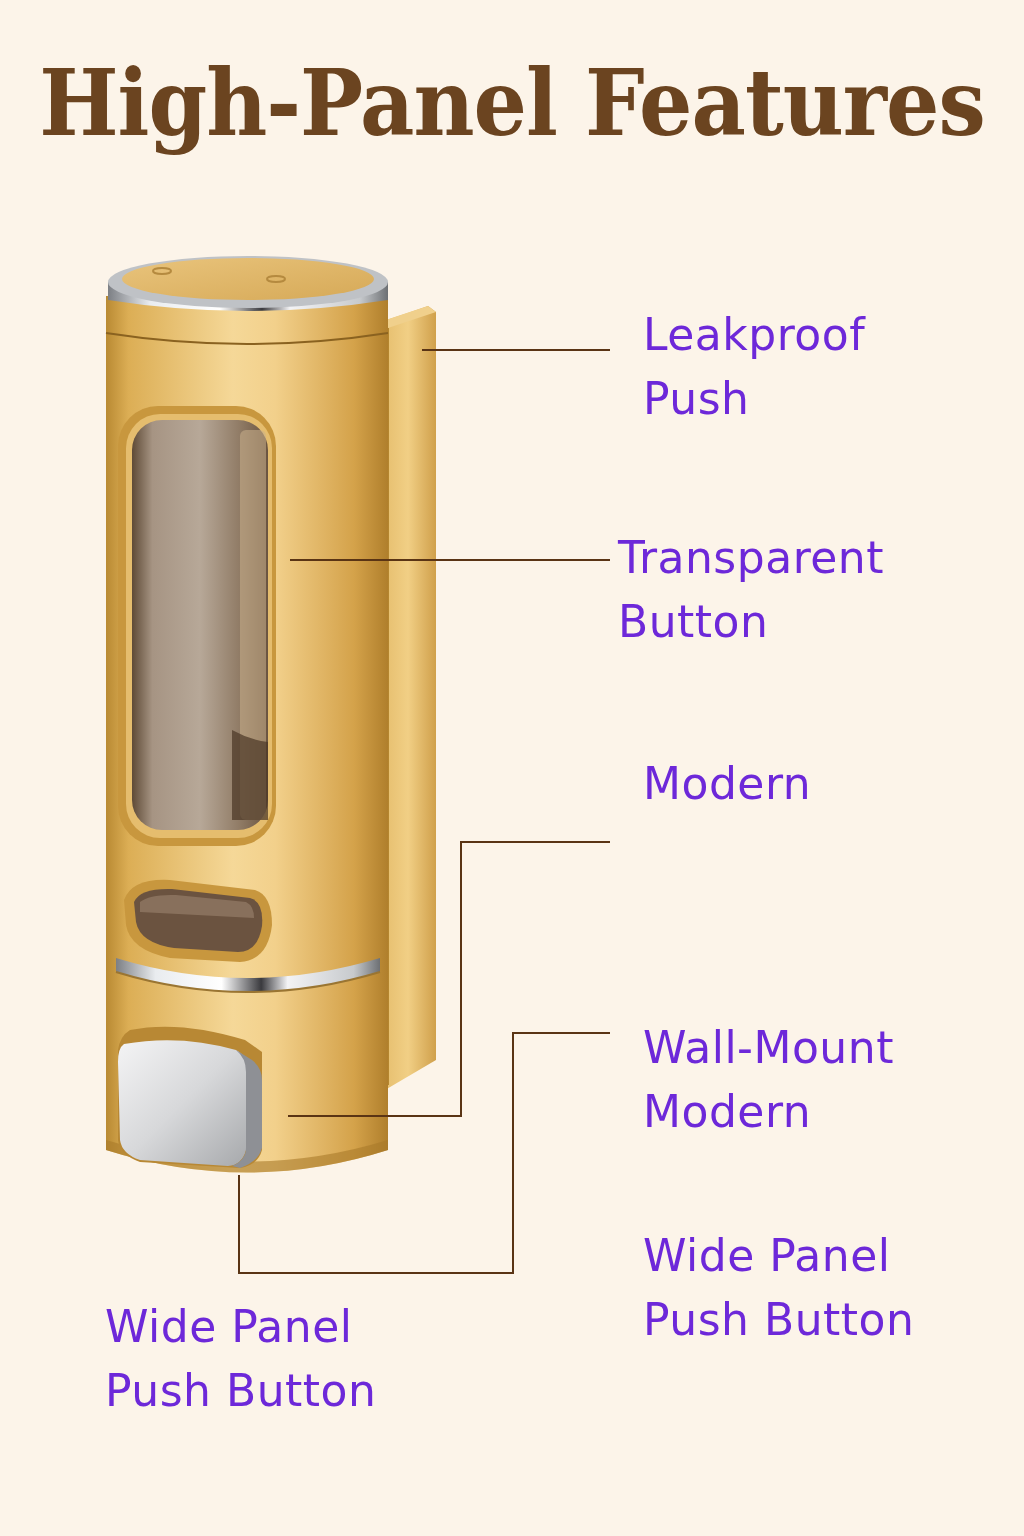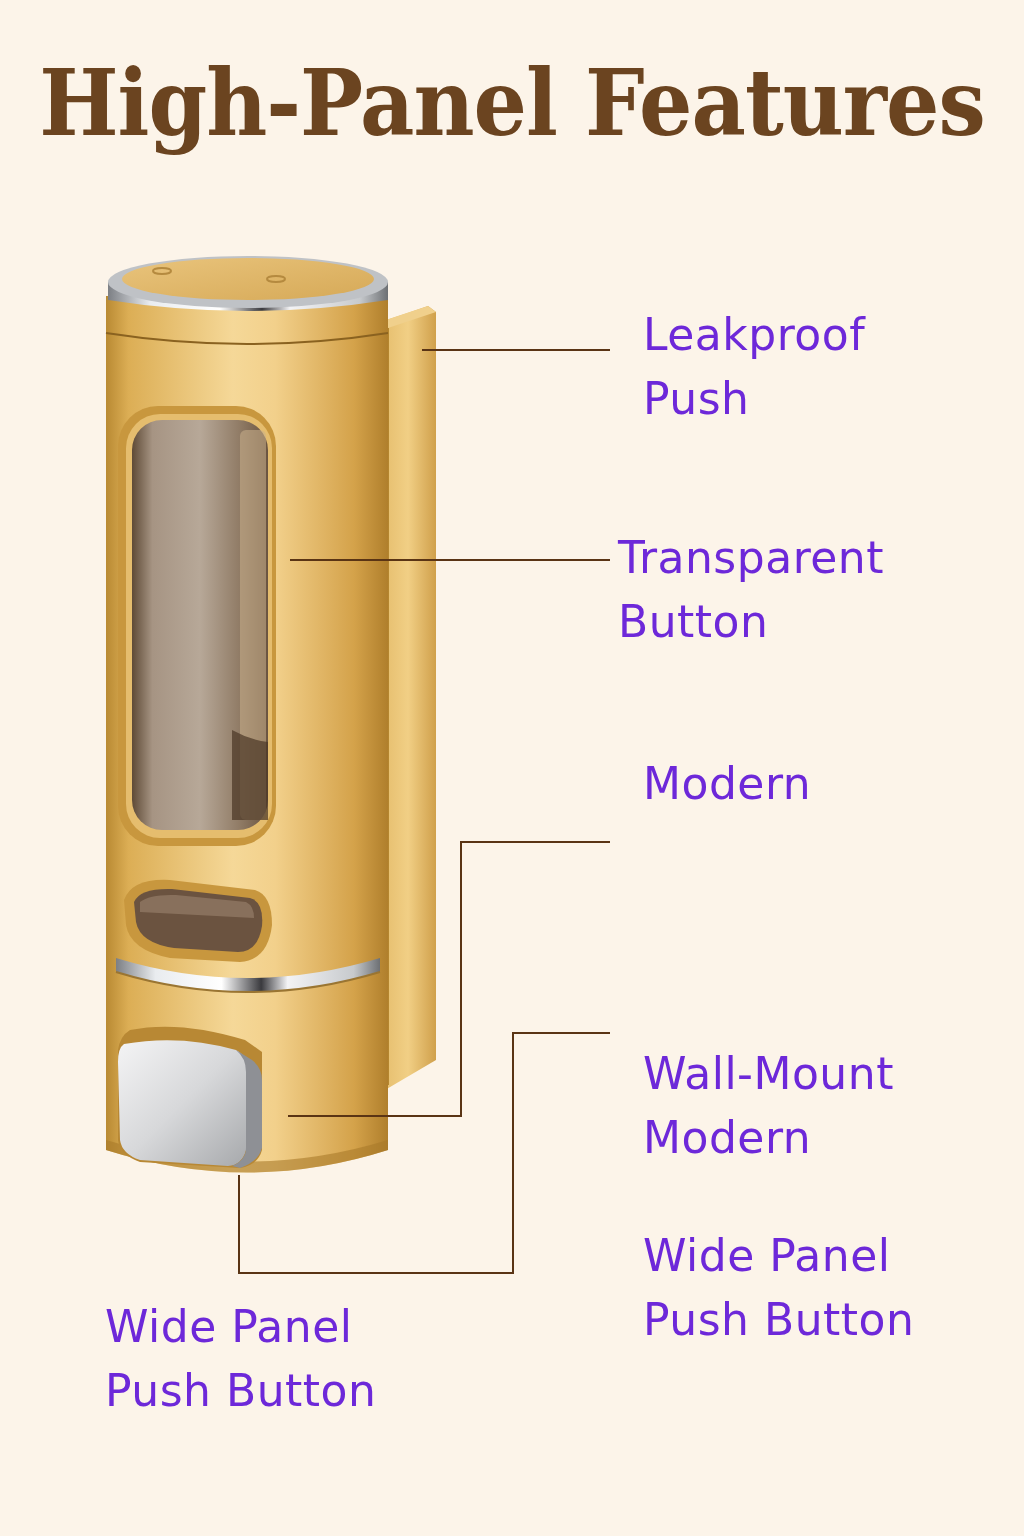--- a/index.html
+++ b/index.html
@@ -160,21 +160,21 @@
 
 <div class="label" style="left:618px; top:526px;">
   <span>Transparent</span>
   <span>Button</span>
 </div>
 
 <div class="label" style="left:643px; top:752px;">
   <span>Modern</span>
 </div>
 
-<div class="label" style="left:643px; top:1042px;">
+<div class="label" style="left:643px; top:1016px;">
   <span>Wall-Mount</span>
   <span>Modern</span>
 </div>
 
 <div class="label" style="left:643px; top:1224px;">
   <span>Wide Panel</span>
   <span>Push Button</span>
 </div>
 
 <div class="label" style="left:105px; top:1295px;">

